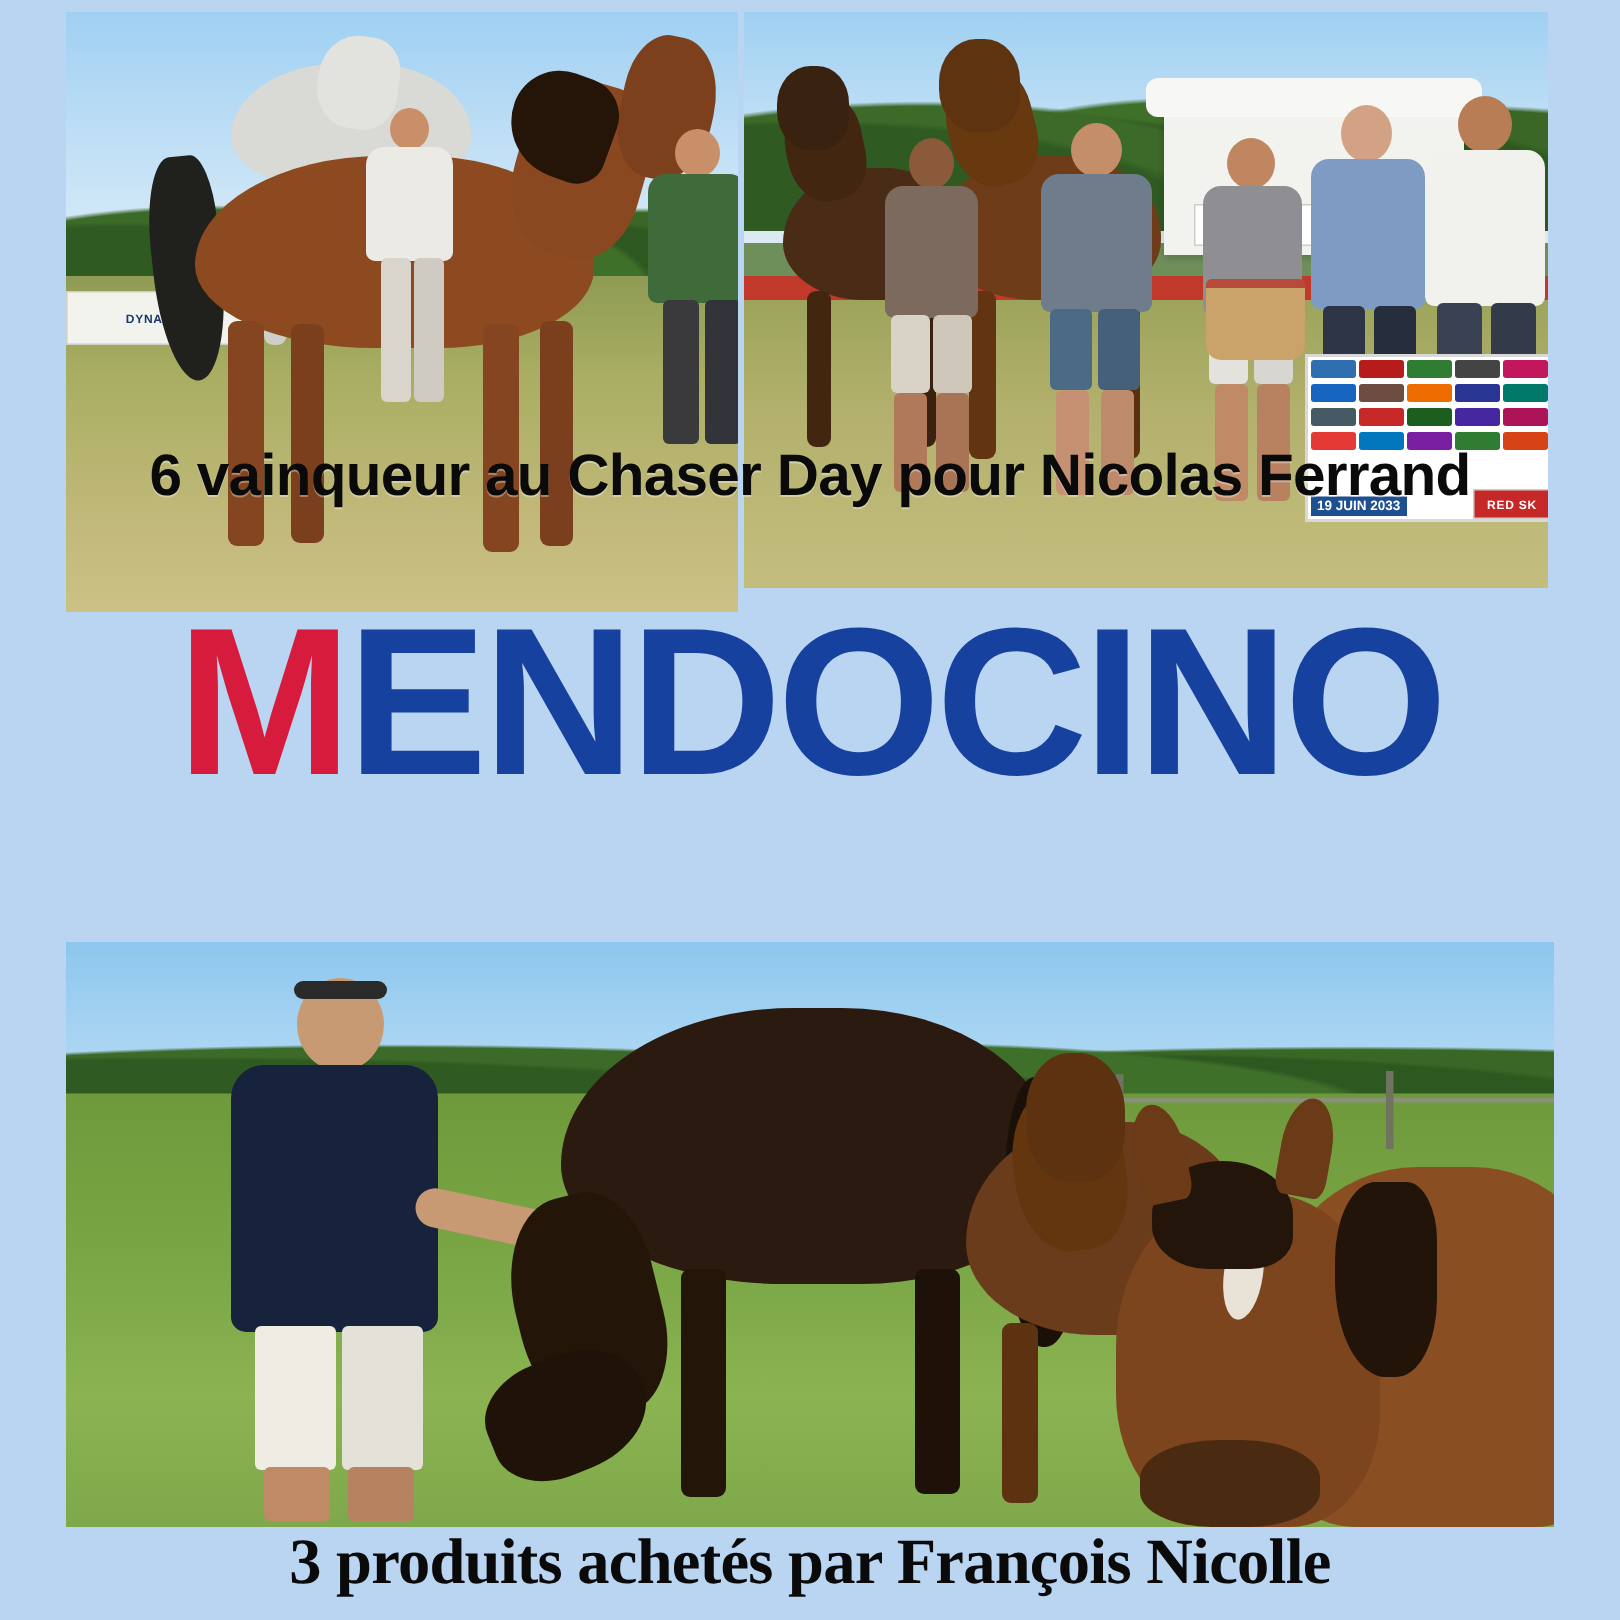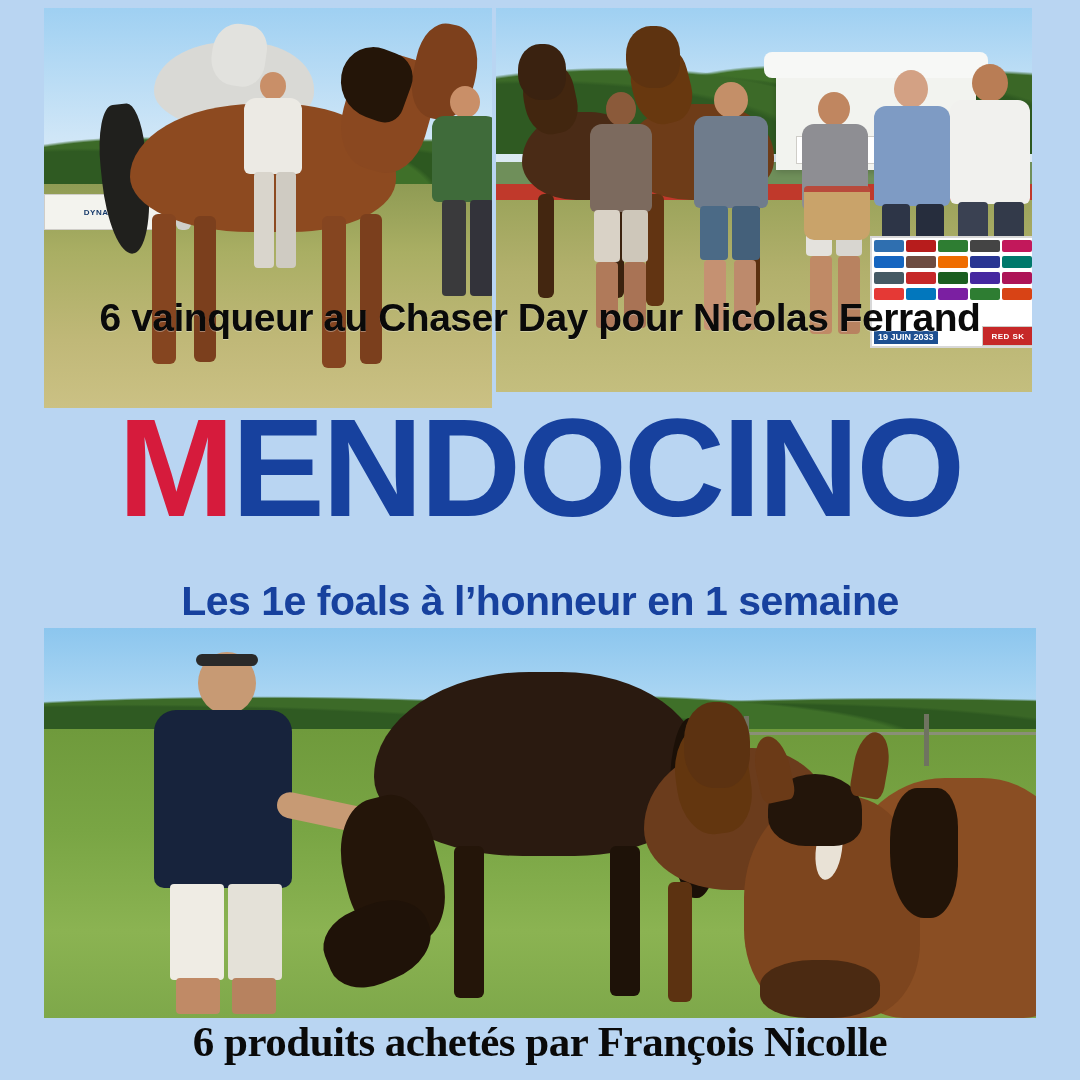--- a/index.html
+++ b/index.html
@@ -371,21 +371,20 @@
 
     <div class="ad-banner" style="left:486px; top:318px; width:50px; height:18px; background:#c62828; color:#ffffff;">RED SK</div>
   </div>
 
   <div class="headline-sub">6 vainqueur au Chaser Day pour Nicolas Ferrand</div>
 
   <div class="title-main">
     <span class="accent">M</span><span>ENDOCINO</span>
   </div>
 
-  <div class="tagline">Les 1e foals à l’honneur en 1 semaine</div>
 
   <div class="photo" id="photo-bottom">
     <div class="sky" style="height:30%; background:linear-gradient(#8cc6ee 0%, #bfe0f6 100%);"></div>
     <div class="treeline" style="top:10%; height:22%;"></div>
     <div class="field-green" style="height:74%;"></div>
     <div style="position:absolute; left:540px; top:104px; right:0; height:3px; background:#8a8f78;"></div>
     <div style="position:absolute; left:700px; top:88px; width:5px; height:48px; background:#6f7360;"></div>
     <div style="position:absolute; left:880px; top:86px; width:5px; height:52px; background:#6f7360;"></div>
 
     <div class="person" style="left:92px; top:24px; width:170px; height:360px;">
@@ -415,15 +414,15 @@
     <div style="position:absolute; left:800px; top:150px; width:230px; height:240px; background:#8a4e23; border-radius:44% 40% 22% 26%;"></div>
     <div style="position:absolute; left:700px; top:168px; width:176px; height:222px; background:#7d451e; border-radius:46% 42% 34% 40%;"></div>
     <div style="position:absolute; left:772px; top:190px; width:26px; height:62px; background:#e9e2d6; border-radius:50%; transform:rotate(8deg);"></div>
     <div style="position:absolute; left:724px; top:146px; width:94px; height:72px; background:#23150a; border-radius:50% 50% 30% 40%;"></div>
     <div style="position:absolute; left:712px; top:108px; width:34px; height:66px; background:#6b3a17; border-radius:50% 50% 20% 20%; transform:rotate(-12deg);"></div>
     <div style="position:absolute; left:810px; top:104px; width:34px; height:66px; background:#6b3a17; border-radius:50% 50% 20% 20%; transform:rotate(10deg);"></div>
     <div style="position:absolute; left:716px; top:332px; width:120px; height:58px; background:#4b2a12; border-radius:44% 44% 40% 40%;"></div>
     <div style="position:absolute; left:846px; top:160px; width:68px; height:130px; background:#221408; border-radius:40% 30% 40% 50%;"></div>
   </div>
 
-  <div class="footer-text">6 produits achetés par François Nicolle</div>
+  <div class="footer-text">3 produits achetés par François Nicolle</div>
 
 </div>
 
 </body></html>

